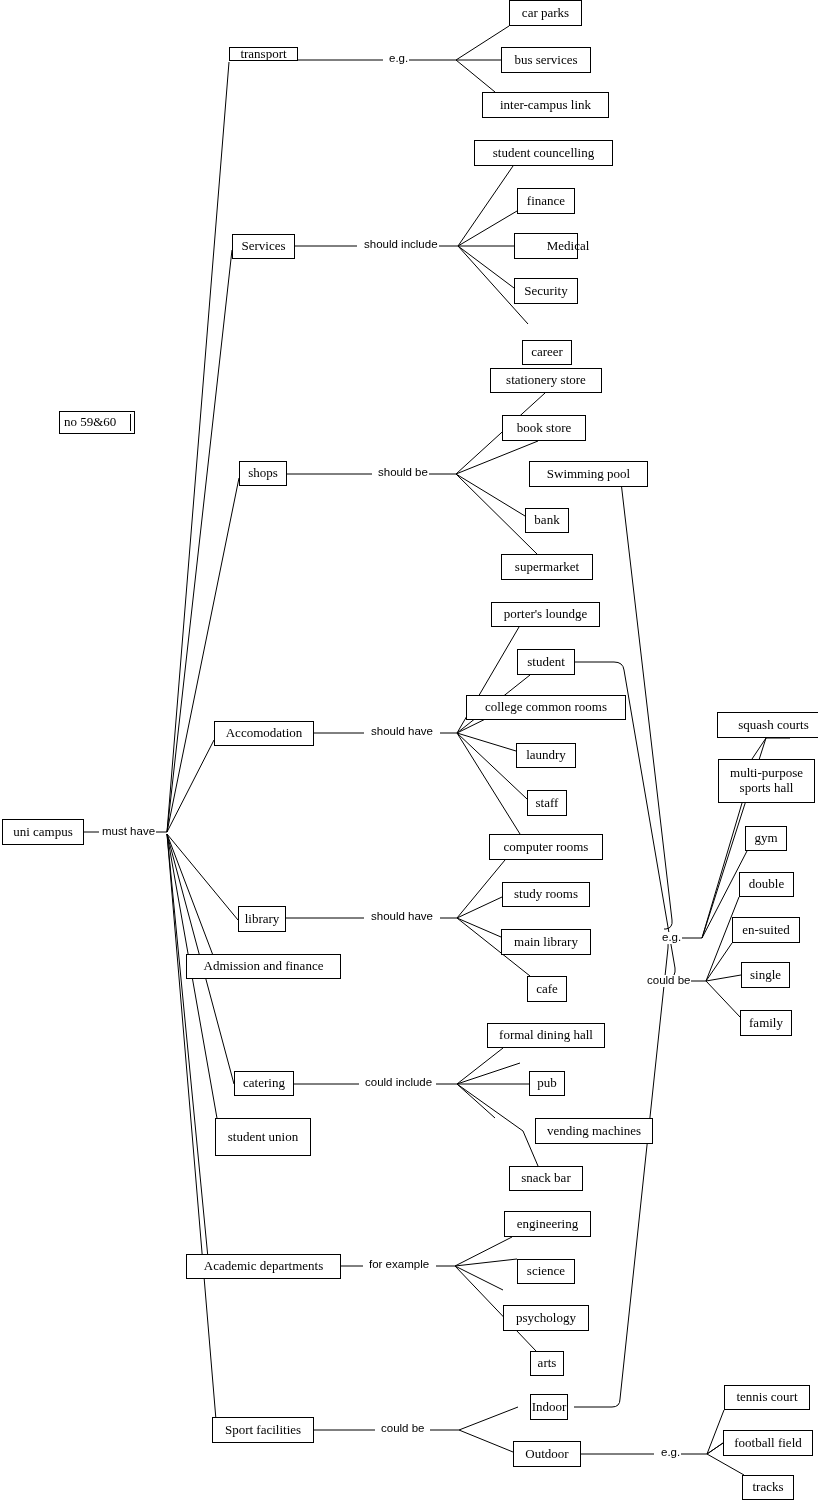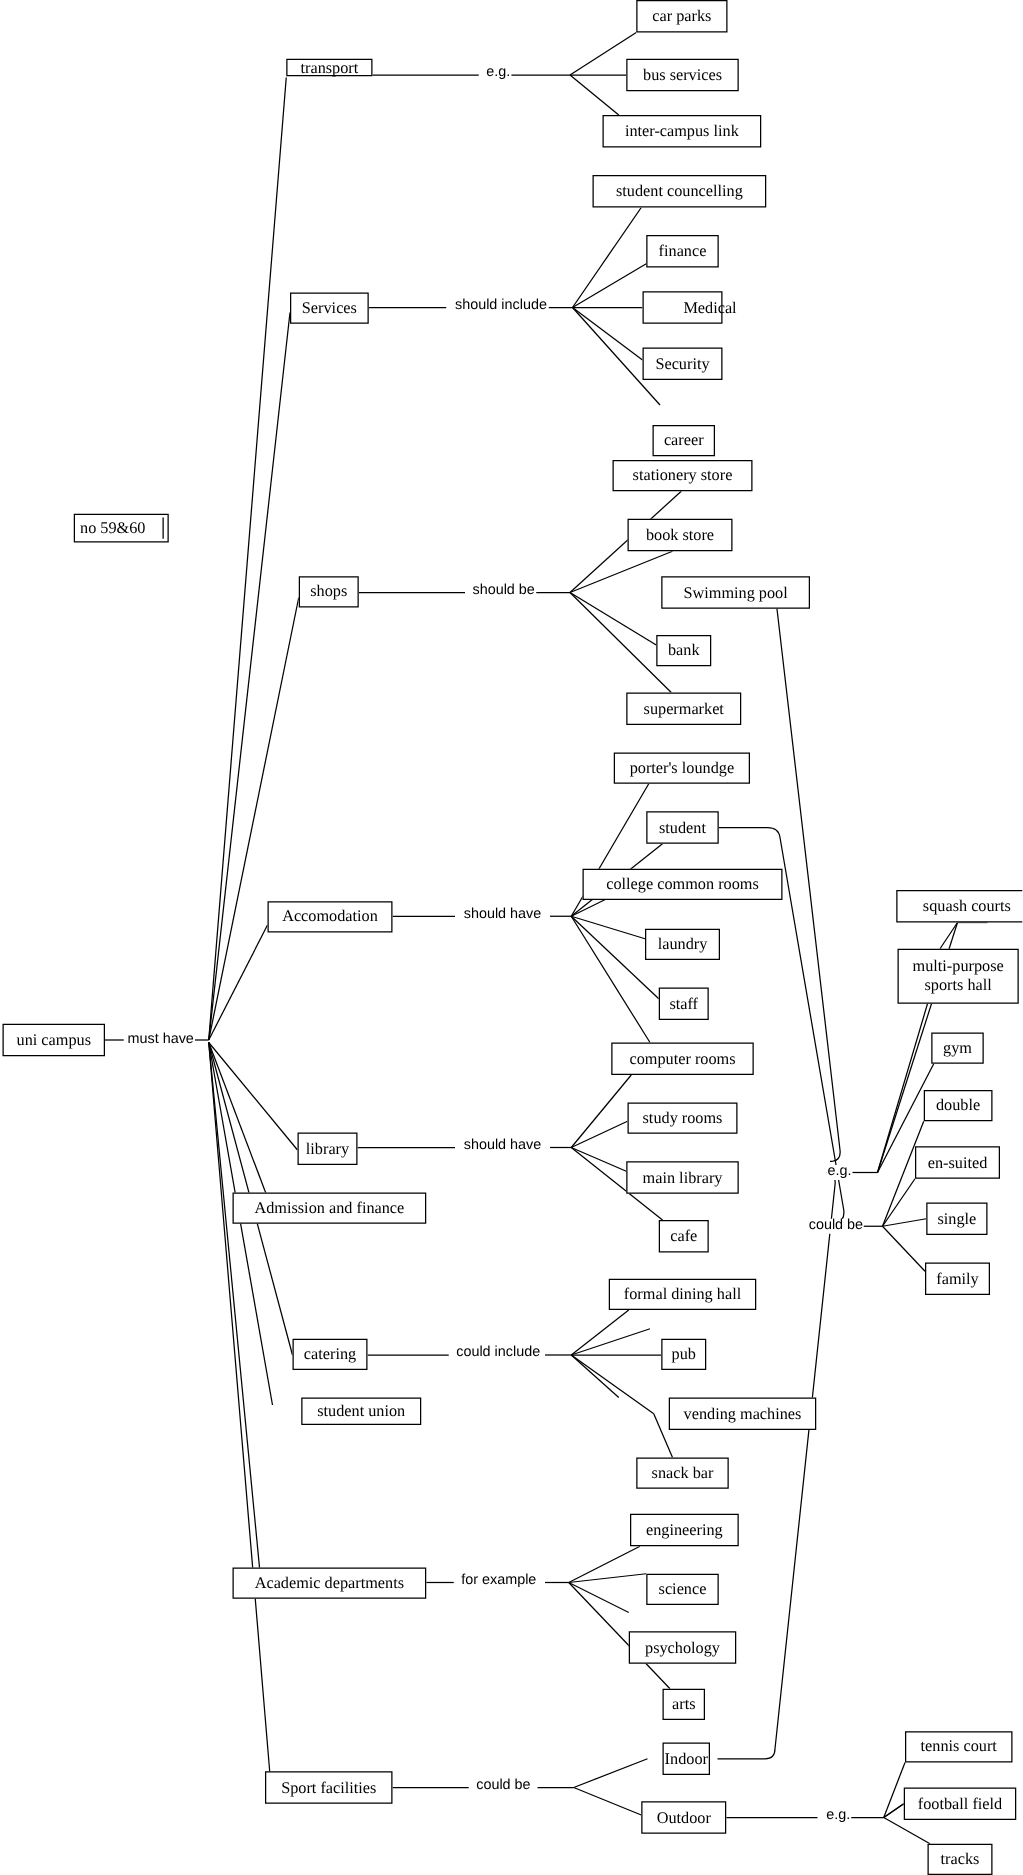--- a/index.html
+++ b/index.html
@@ -253,21 +253,21 @@
     </div>
   <div class="node" style="left:529px;top:1071px;width:36px;height:25px;">
       <span>pub</span>
     </div>
   <div class="node" style="left:487px;top:1118px;width:118px;height:26px;margin-left:48px;">
       <span>vending machines</span>
     </div>
   <div class="node" style="left:509px;top:1166px;width:74px;height:25px;">
       <span>snack bar</span>
     </div>
-  <div class="node" style="left:215px;top:1118px;width:96px;height:22px;margin-left:26px;">
+  <div class="node" style="left:215px;top:1118px;width:96px;height:38px;">
       <span>student union</span>
     </div>
   <div class="node" style="left:186px;top:1254px;width:155px;height:25px;">
       <span>Academic departments</span>
     </div>
   <div class="node" style="left:504px;top:1211px;width:87px;height:26px;">
       <span>engineering</span>
     </div>
   <div class="node" style="left:517px;top:1259px;width:58px;height:25px;">
       <span>science</span>

